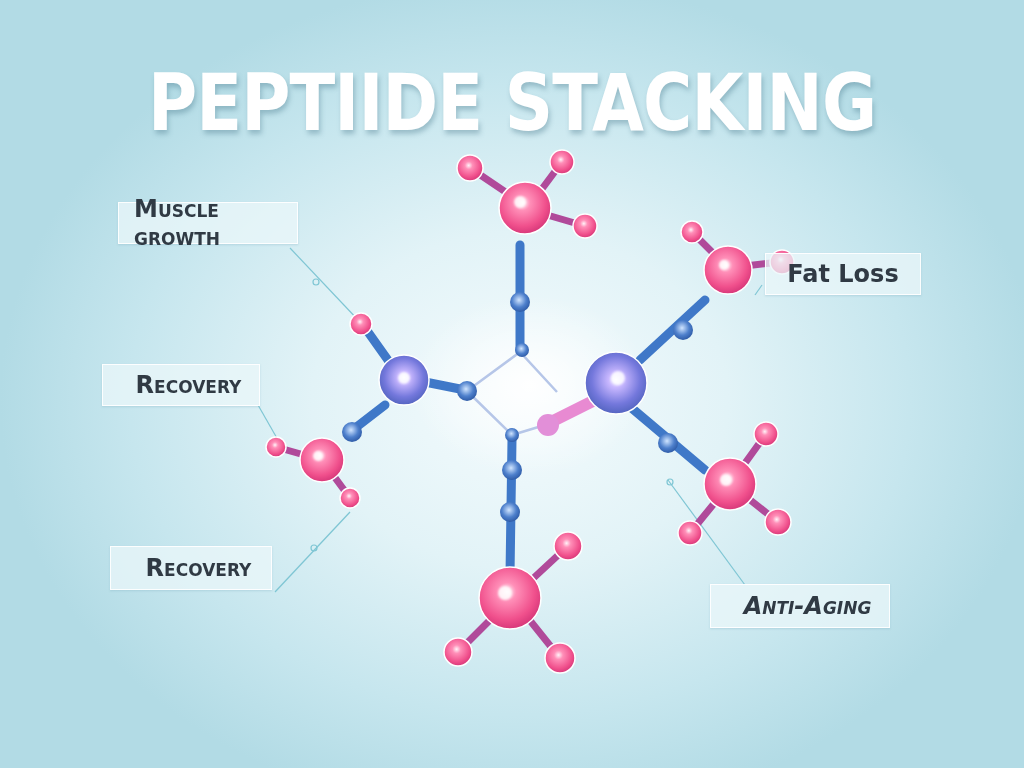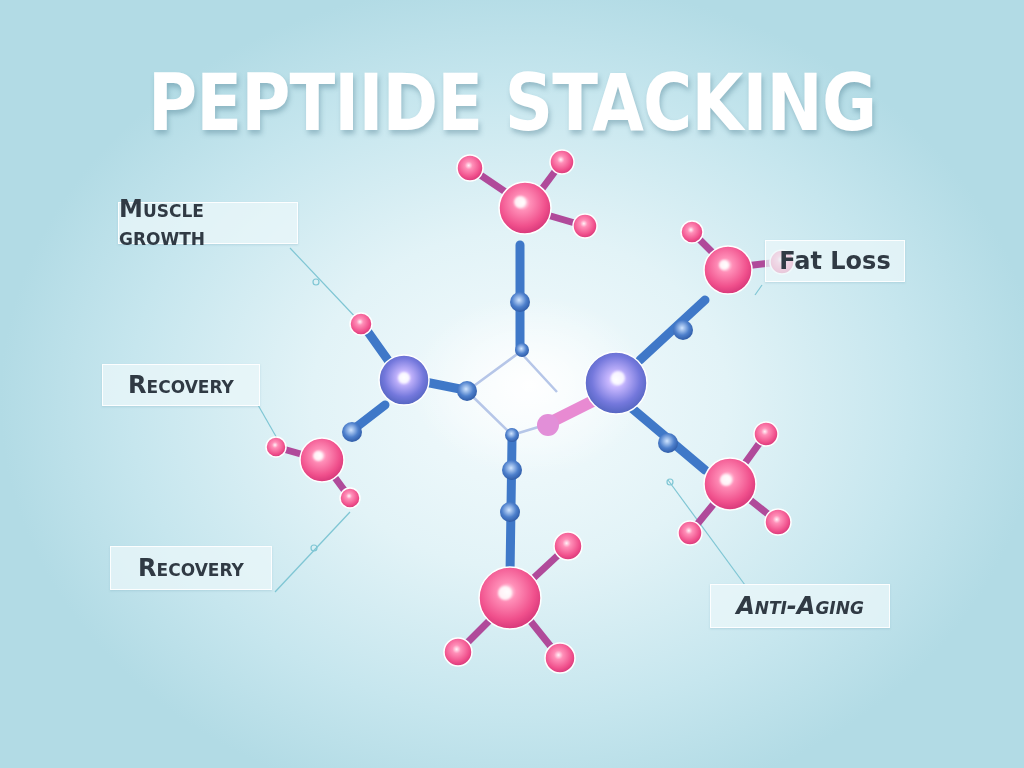--- a/index.html
+++ b/index.html
@@ -18,21 +18,21 @@
   svg.mol { position: absolute; left: 0; top: 0; }
   .label {
     position: absolute; box-sizing: border-box;
     background: rgba(235,247,250,0.75);
     border: 1px solid rgba(255,255,255,0.9);
     box-shadow: 0 1px 2px rgba(120,170,185,0.3);
     color: #303a44; font-weight: bold; font-size: 24px;
     display: flex; align-items: center; justify-content: center;
     font-family: "DejaVu Sans", sans-serif;
   }
-  .label.sc { font-variant: small-caps; }
+  .label.sc { font-variant: small-caps; padding-left: 15px; }
 </style>
 </head>
 <body>
 
 <div class="title">PEPTIIDE STACKING</div>
 
 <svg class="mol" width="1024" height="768" viewBox="0 0 1024 768">
   <defs>
     <radialGradient id="pink" cx="45%" cy="40%" r="60%">
       <stop offset="0%" stop-color="#fff3f8"></stop>
@@ -156,16 +156,16 @@
     <circle cx="724" cy="265" r="5"></circle>
     <circle cx="318" cy="456" r="5"></circle>
     <circle cx="726" cy="480" r="6"></circle>
     <circle cx="505" cy="593" r="7"></circle>
     <circle cx="404" cy="378" r="6"></circle>
     <circle cx="618" cy="378" r="7"></circle>
   </g>
 </svg>
 
 <div class="label sc" style="left:118px; top:202px; width:180px; height:42px;">Muscle growth</div>
-<div class="label" style="left:765px; top:240px; width:140px; height:42px;">Fat Loss</div>
+<div class="label" style="left:765px; top:253px; width:156px; height:42px;">Fat Loss</div>
 <div class="label sc" style="left:102px; top:364px; width:158px; height:42px;">Recovery</div>
 <div class="label sc" style="left:110px; top:546px; width:162px; height:44px;">Recovery</div>
 <div class="label sc" style="left:710px; top:584px; width:180px; height:44px;font-style:italic;">Anti-Aging</div>
 
 </body></html>

